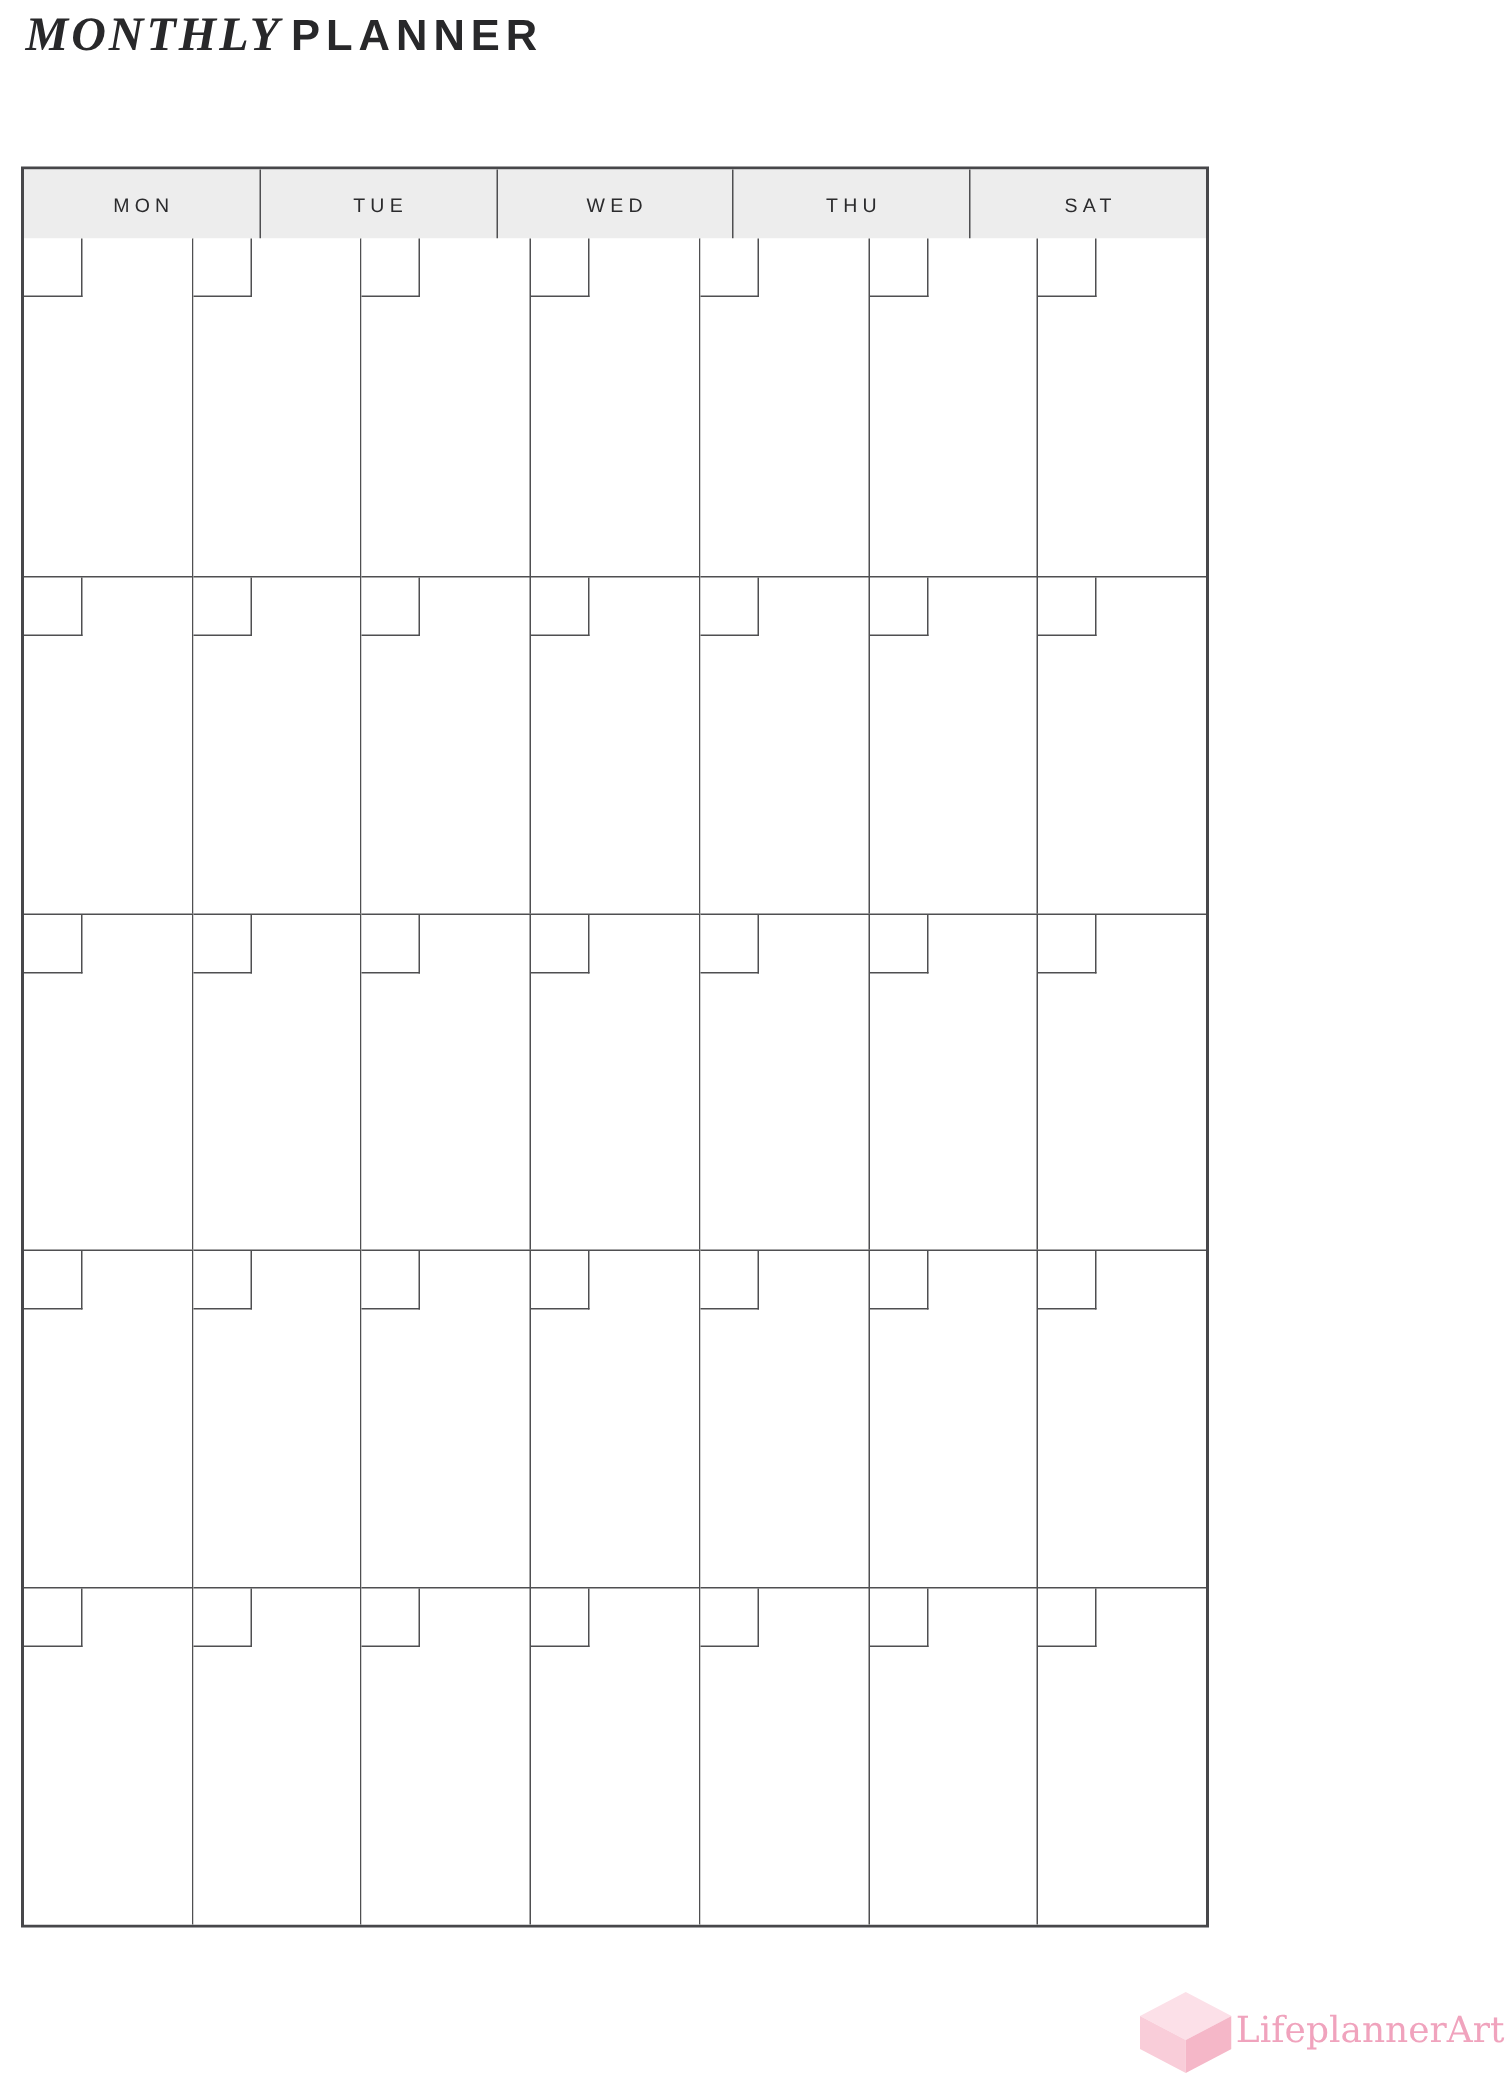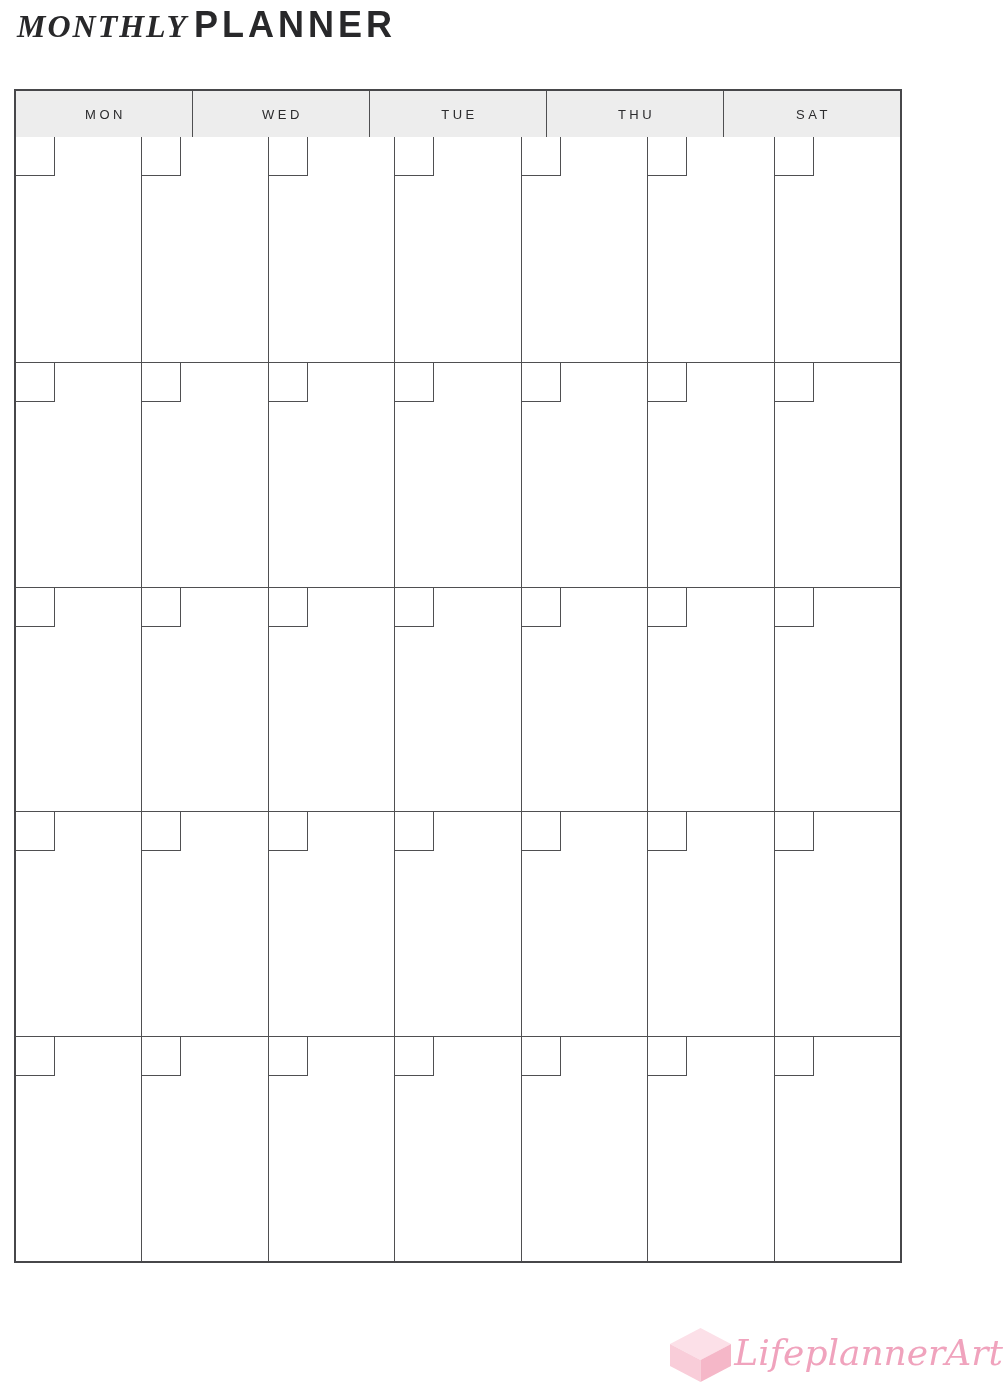--- a/index.html
+++ b/index.html
@@ -28,31 +28,31 @@
   .title-italic {
     font-family: Liberation Serif, serif;
     font-style: italic;
     font-weight: 600;
     font-size: 32px;
     letter-spacing: 2px;
   }
   .title-bold {
     font-family: "Liberation Sans", sans-serif;
     font-weight: 700;
-    font-size: 36px;
+    font-size: 29px;
     letter-spacing: 4px;
     margin-left: 6px;
   }
 
   
   .calendar {
     position: absolute;
     left: 14px;
-    top: 89px;
-    width: 888px;
+    top: 111px;
+    width: 792px;
     height: 1174px;
     box-sizing: border-box;
     border: 2px solid #47474a;
     display: flex;
     flex-direction: column;
   }
   .header-row {
     height: 46px;
     flex: 0 0 46px;
     display: flex;
@@ -106,43 +106,42 @@
     position: absolute;
     right: 2px;
     top: 1328px;
     display: flex;
     align-items: center;
     gap: 3px;
   }
   .cube-icon { display: block; }
   .brand-text {
     font-family: "DejaVu Serif", serif;
-    font-style: italic;
-    font-size: 36px;
+    font-size: 24px;
     font-weight: 400;
     letter-spacing: 0px;
     line-height: 1;
     padding-bottom: 4px;
     white-space: nowrap;
   }
 </style>
 </head>
 <body>
 
 <div class="page">
 
   <h1 class="page-title">
     <span class="title-italic">MONTHLY</span><span class="title-bold">PLANNER</span>
   </h1>
 
   <div class="calendar">
     <div class="header-row">
       <div class="day-head">MON</div>
+      <div class="day-head">TUE</div>
       <div class="day-head">WED</div>
-      <div class="day-head">TUE</div>
       <div class="day-head">THU</div>
       <div class="day-head">SAT</div>
     </div>
     <div class="calendar-body" id="calendar-body">
         <div class="week-row">
           <div class="day-cell">
             <div class="date-corner-box"></div>
           </div>
           <div class="day-cell">
             <div class="date-corner-box"></div>

